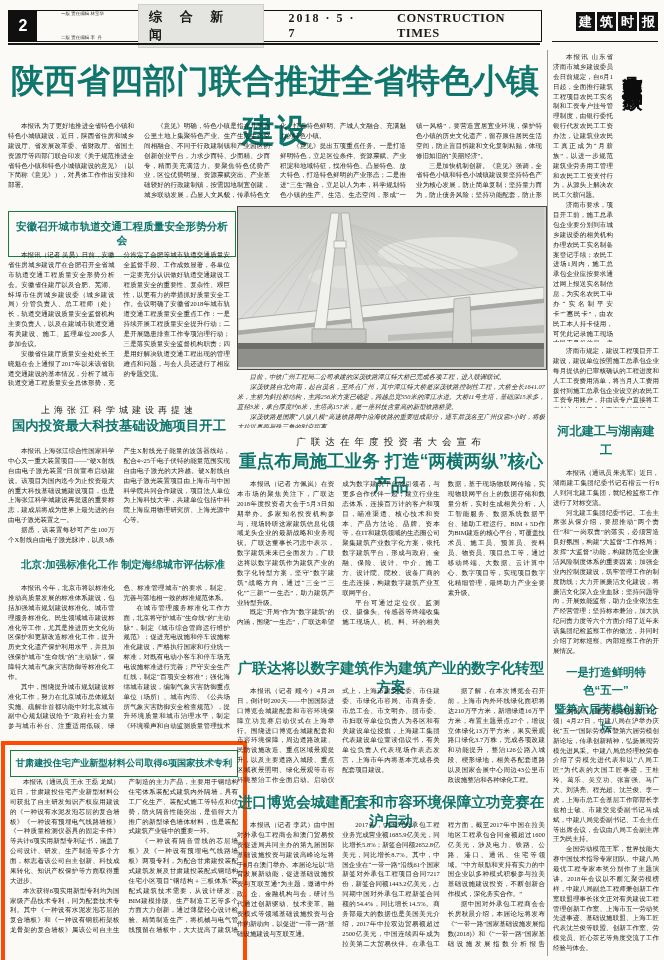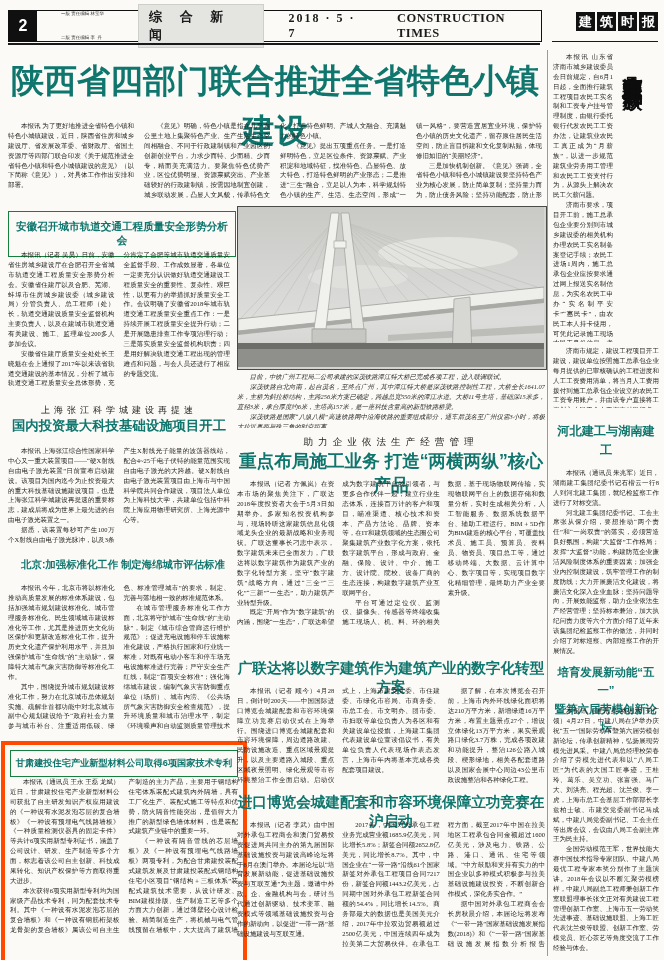--- a/index.html
+++ b/index.html
@@ -147,21 +147,21 @@
       <rect x="0" y="136" width="306" height="6" fill="#6d6d69"></rect>
     </svg>
   </div>
   <div class="abs caption" style="left:237px;top:372px;width:308px;height:56px;overflow:hidden;">
     <p>目前，中铁广州工程局二公司承建的深茂铁路潭江特大桥已完成各项工程，进入联调联试。</p>
     <p>深茂铁路自北向南，起自茂名，至终点广州，其中潭江特大桥是深茂铁路控制性工程，大桥全长1641.07米，主桥为斜拉桥结构，主跨256米方案已确定，跨越总宽550米的潭江水道。大桥11号主塔，基础深15米多，直径3米，承台厚度约6米，主塔高157米，是一座科技含量高的新型铁路桥梁。</p>
     <p>深茂铁路是国家“八纵八横”高速铁路网中沿海铁路的重要组成部分，通车后茂名至广州仅需3小时，将极大拉近粤西与珠三角的时空距离。</p>
 
   </div>
 
-  <div class="abs kicker" style="left:237px;top:436px;width:308px;font-size:9.6px;letter-spacing:5px;">助力企业依法生产经营管理</div>
+  <div class="abs kicker" style="left:237px;top:436px;width:308px;font-size:9.6px;letter-spacing:5px;">广联达在年度投资者大会宣布</div>
   <div class="abs hl" style="left:237px;top:449px;width:308px;font-size:17.6px;">重点布局施工业务  打造“两横两纵”核心产品</div>
   <div class="abs bt cols3" style="left:237px;top:479px;width:308px;height:172px;">
     <p>本报讯（记者 方佩岚）在资本市场的聚焦关注下，广联达2018年度投资者大会于5月3日如期举办。多家知名投资机构参与，现场聆听这家建筑信息化领域龙头企业的最新战略和业务现状。广联达董事长刁志中表示，数字建筑未来已全面发力，广联达将以数字建筑作为建筑产业的数字化转型方案，坚守“数字建筑”战略方向，通过“三全”“三化”“三新”“一生态”，助力建筑产业转型升级。</p>
     <p>既定“开局”作为“数字建筑”的内涵，围绕“一生态”，广联达希望成为数字建筑平台的引领者，与更多合作伙伴一起，建立行业生态体系，连接百万计的客户和项目，瞄准渠道、核心技术和资本、产品方法论、品牌、资本等，在IT和建筑领域的生态圈公司聚集建筑产业数字化方案，依托数字建筑平台，形成与政府、金融、保险、设计、中介、施工方、设计院、院校、设备厂商的生态连接，构建数字建筑产业互联网平台。</p>
     <p>平台可通过定位仪、监测仪、摄像头、传感器等终端收集施工现场人、机、料、环的相关数据，基于现场物联网传输，实现物联网平台上的数据存储和数量分析，实时生成相关分析，人工智能服务、数据系统数据平台、辅助工程运行。BIM＋5D作为BIM建造的核心平台，可覆盖技术员、施工员、预算员、资料员、物资员、项目总工等，通过移动终端、大数据、云计算中心、数字项目等，实现项目数字化精细管理，最终助力产业全要素升级。</p>
   </div>
 
   <div class="abs hl" style="left:237px;top:659px;width:308px;font-size:14.6px;">广联达将以数字建筑作为建筑产业的数字化转型方案</div>
   <div class="abs bt cols3" style="left:237px;top:686px;width:308px;height:100px;">
     <p>本报讯（记者 顾今）4月28日，倒计时200天——中国国际进口博览会城建配套和市容环境保障立功竞赛启动仪式在上海举行。围绕进口博览会城建配套和市容环境保障，周边道路改建、民防设施改造、重点区域景观提升，以及主要道路入城段、重点区域夜景照明、绿化景观等市容环境整治工作全面启动。启动仪式上，上海市建交党委、市住建委、市绿化市容局、市商务委、市总工会、市文明办、团市委、市妇联等单位负责人为各区和有关建设单位授旗，上海建工集团代表建设单位宣读倡议书，有关单位负责人代表现场作表态发言，上海市年内将基本完成各类配套项目建设。</p>
@@ -190,21 +190,21 @@
   <div class="abs hl" style="left:553px;top:422px;width:106px;font-size:12.2px;line-height:1.55;">
     <div>河北建工与湖南建工</div>
   </div>
   <div class="abs bt" style="left:553px;top:468px;width:106px;height:186px;">
     <p>本报讯（通讯员 朱兆军）近日，湖南建工集团纪委书记石楷云一行8人到河北建工集团，就纪检监察工作进行了对标交流。</p>
     <p>河北建工集团纪委书记、工会主席张从保介绍，要想推动“两个责任”和“一岗双责”的落实，必须营造良好氛围，构建“大监督”工作格局；发挥“大监督”功能，构建防范企业廉洁风险制度体系的重要因素；加强企业内控制度建设，筑牢管理工作的制度防线；大力开展廉洁文化建设，将廉洁文化深入企业血脉；坚持问题导向，开展效能监察，助力企业依法生产经营管理；坚持标本兼治，加大执纪问责力度等六个方面介绍了近年来该集团纪检监察工作的做法，并同时介绍了对标巡察、内部巡察工作的开展情况。</p>
 
   </div>
 
   <div class="abs hl" style="left:553px;top:663px;width:106px;font-size:11.4px;line-height:1.6;">
-    <div>培育发展新动能“五一”</div>
+    <div>一是打造鲜明特色“五一”</div>
     <div>暨第六届劳模创新论坛</div>
   </div>
   <div class="abs bt" style="left:553px;top:706px;width:106px;height:248px;">
     <p>本报讯（通讯员 林国先 王广领）4月27日，中建八局在沪举办庆祝“五一”国际劳动节暨第六届劳模创新论坛，传承创新精神，弘扬展现劳模先进风采。中建八局总经理校荣春介绍了劳模先进代表和以“八局工匠”为代表的大国工匠事迹，王桂玲、葛乐、吴立功、张富强、马广大、刘洪亮、程光超、沈兰俊、李一虎，上海市总工会基层工作部部长李兹柏士敏、市建交党委副书记马成斌，中建八局党委副书记、工会主任等出席会议，会议由八局工会副主席王为民主持。</p>
     <p>全国劳动模范王军，世界技能大赛中国技术指导专家团队、中建八局最优工程专家本奖分别作了主题演讲。2018年会议以不断汇聚劳模榜样，中建八局副总工程师兼创新工作室联盟理事长张文正对有关建设工程管理创新工作室、上海市五一劳动奖先进事迹、基础设施联盟、上海工匠代表沈兰俊等联盟、创新工作室、劳模党员、匠心茶艺等角度交流了工作经验与体会。</p>
     <p>期间，会议宣布了中建八局局级工匠“八局工匠”命名文件，特邀先进代表宣读了《倡议书》。与会代表在访谈中表示要做好中建八局工会工作，并希望进一步发挥先锋模范引领作用，提升劳模工匠的创新创造水平，让劳模工匠和工会组织成为职工信赖的“娘家人”，不断提升全局职工的凝聚力、向心力。会后，与会代表参观了劳模创新工作室成果展，纷纷表示要大力弘扬劳模精神、工匠精神，努力为中建八局高质量发展做好贡献：一要大力弘扬劳模精神、工匠精神；二要大力发挥劳模工匠骨干作用；三要大力推动劳模创新工作室创建提质。</p>
   </div>
 
 </div>
 

